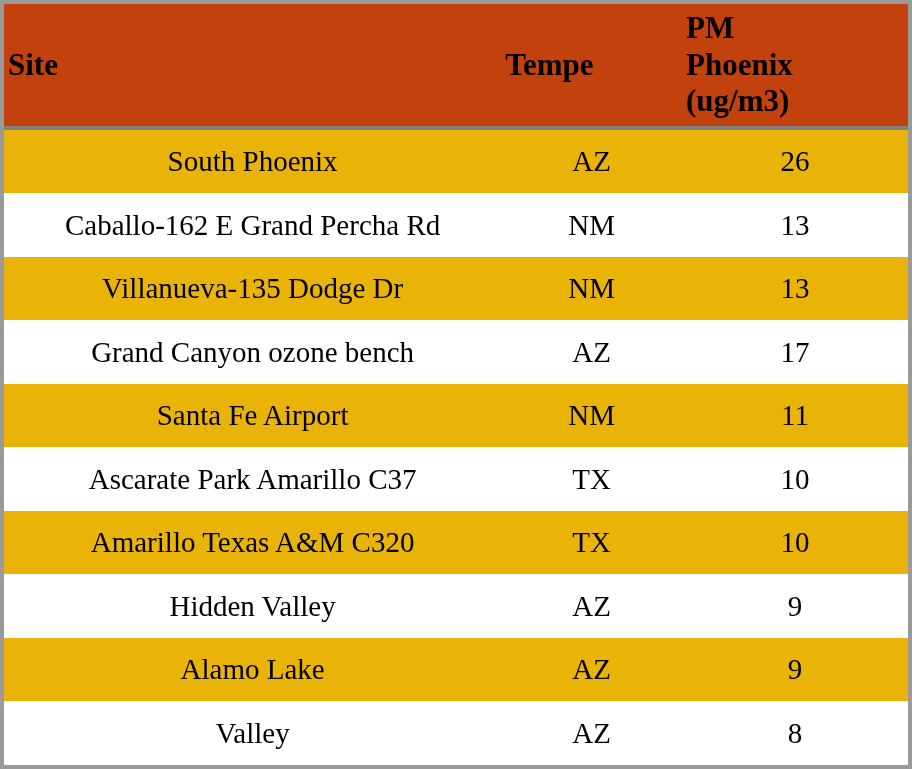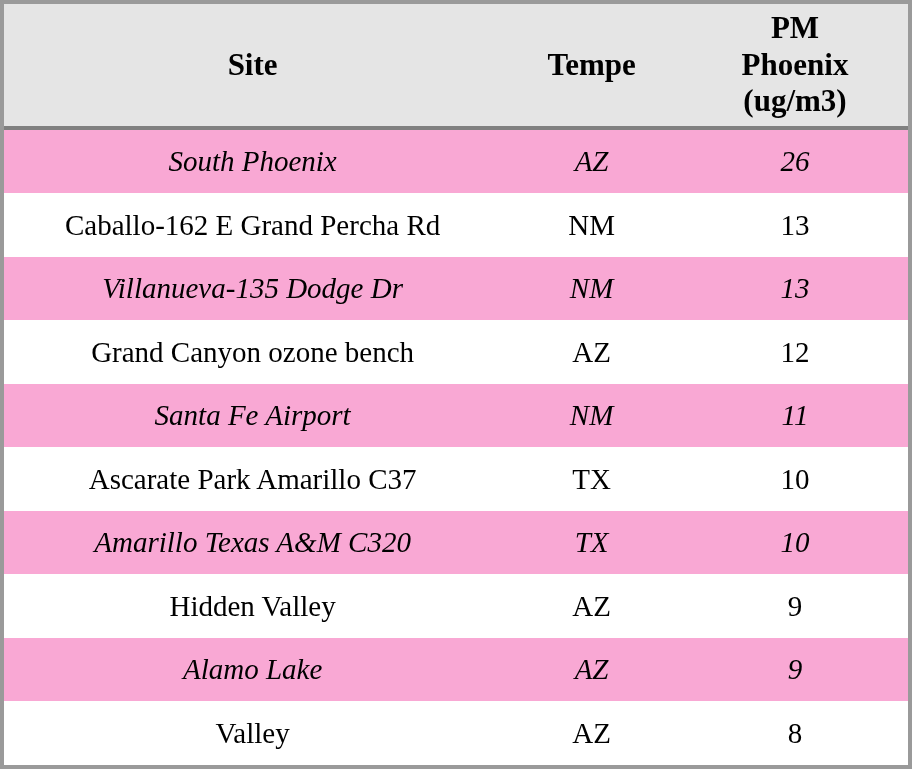--- a/index.html
+++ b/index.html
@@ -19,48 +19,47 @@
     border: 4px solid #9a9a9a;
     background: #ffffff;
   }
   table.data-table {
     width: 100%;
     height: 100%;
     border-collapse: collapse;
     table-layout: fixed;
   }
   thead th {
-    background: #e5e5e5;
+    background: #c2410c;
     color: #000000;
     font-family: "Liberation Serif", serif;
     font-weight: bold;
     font-size: 31px;
-    text-align: center;
+    text-align: left;
     vertical-align: middle;
     padding: 6px 4px;
     border-bottom: 4px solid #808080;
     line-height: 1.18;
   }
   col.col-site { width: 55%; }
   col.col-state { width: 20%; }
   col.col-pm { width: 25%; }
 
   tbody td {
     font-family: "Liberation Serif", serif;
     font-size: 29px;
     color: #000000;
     text-align: center;
     vertical-align: middle;
     padding: 0;
     height: 58px;
     border: none;
   }
   tbody tr.row-even {
-    background: #f9a8d4;
-    font-style: italic;
+    background: #eab308;
   }
   tbody tr.row-odd {
     background: #ffffff;
   }
   .hdr-pm span { display: block; }
 </style>
 </head>
 <body>
 
 <div id="table-frame">
@@ -93,21 +92,21 @@
           <td>13</td>
         </tr>
         <tr class="row-even">
           <td>Villanueva-135 Dodge Dr</td>
           <td>NM</td>
           <td>13</td>
         </tr>
         <tr class="row-odd">
           <td>Grand Canyon ozone bench</td>
           <td>AZ</td>
-          <td>12</td>
+          <td>17</td>
         </tr>
         <tr class="row-even">
           <td>Santa Fe Airport</td>
           <td>NM</td>
           <td>11</td>
         </tr>
         <tr class="row-odd">
           <td>Ascarate Park Amarillo C37</td>
           <td>TX</td>
           <td>10</td>

